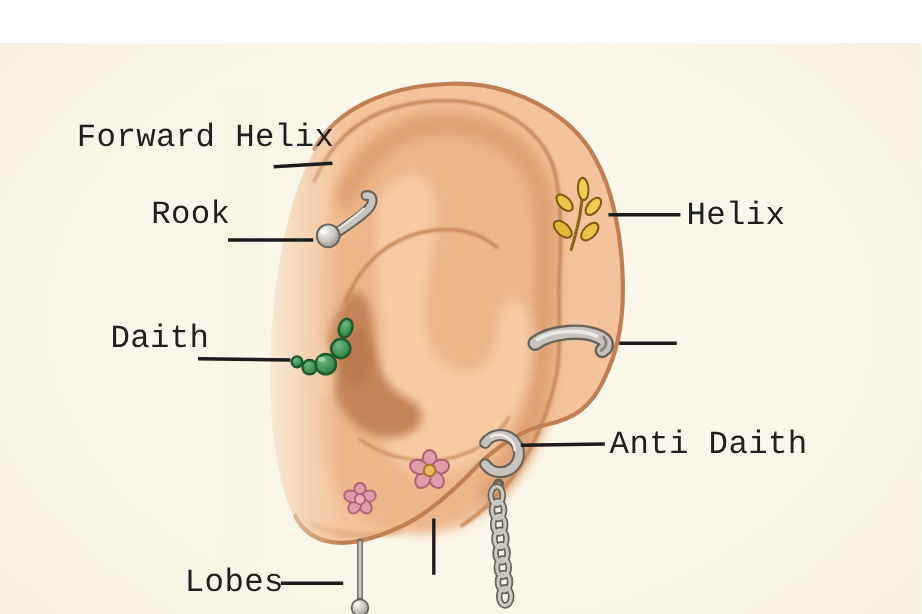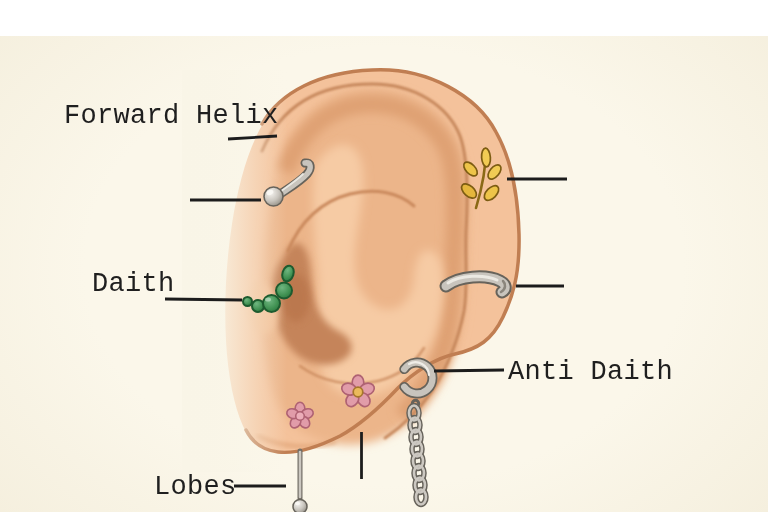--- a/index.html
+++ b/index.html
@@ -197,16 +197,18 @@
       <path d="M165,263 L242,264"></path>
       <path d="M234,450 L286,450"></path>
       <path d="M507,143 L567,143"></path>
       <path d="M516,250 L564,250"></path>
       <path d="M434,335 L504,334"></path>
       <path d="M361.5,396 L361.5,443"></path>
     </g>
   </svg>
 
   <div class="label lbl-fh">Forward Helix</div>
+  <div class="label lbl-rook">Rook</div>
   <div class="label lbl-daith">Daith</div>
   <div class="label lbl-lobes">Lobes</div>
+  <div class="label lbl-helix">Helix</div>
   <div class="label lbl-anti">Anti Daith</div>
 </div>
 
 </body></html>

